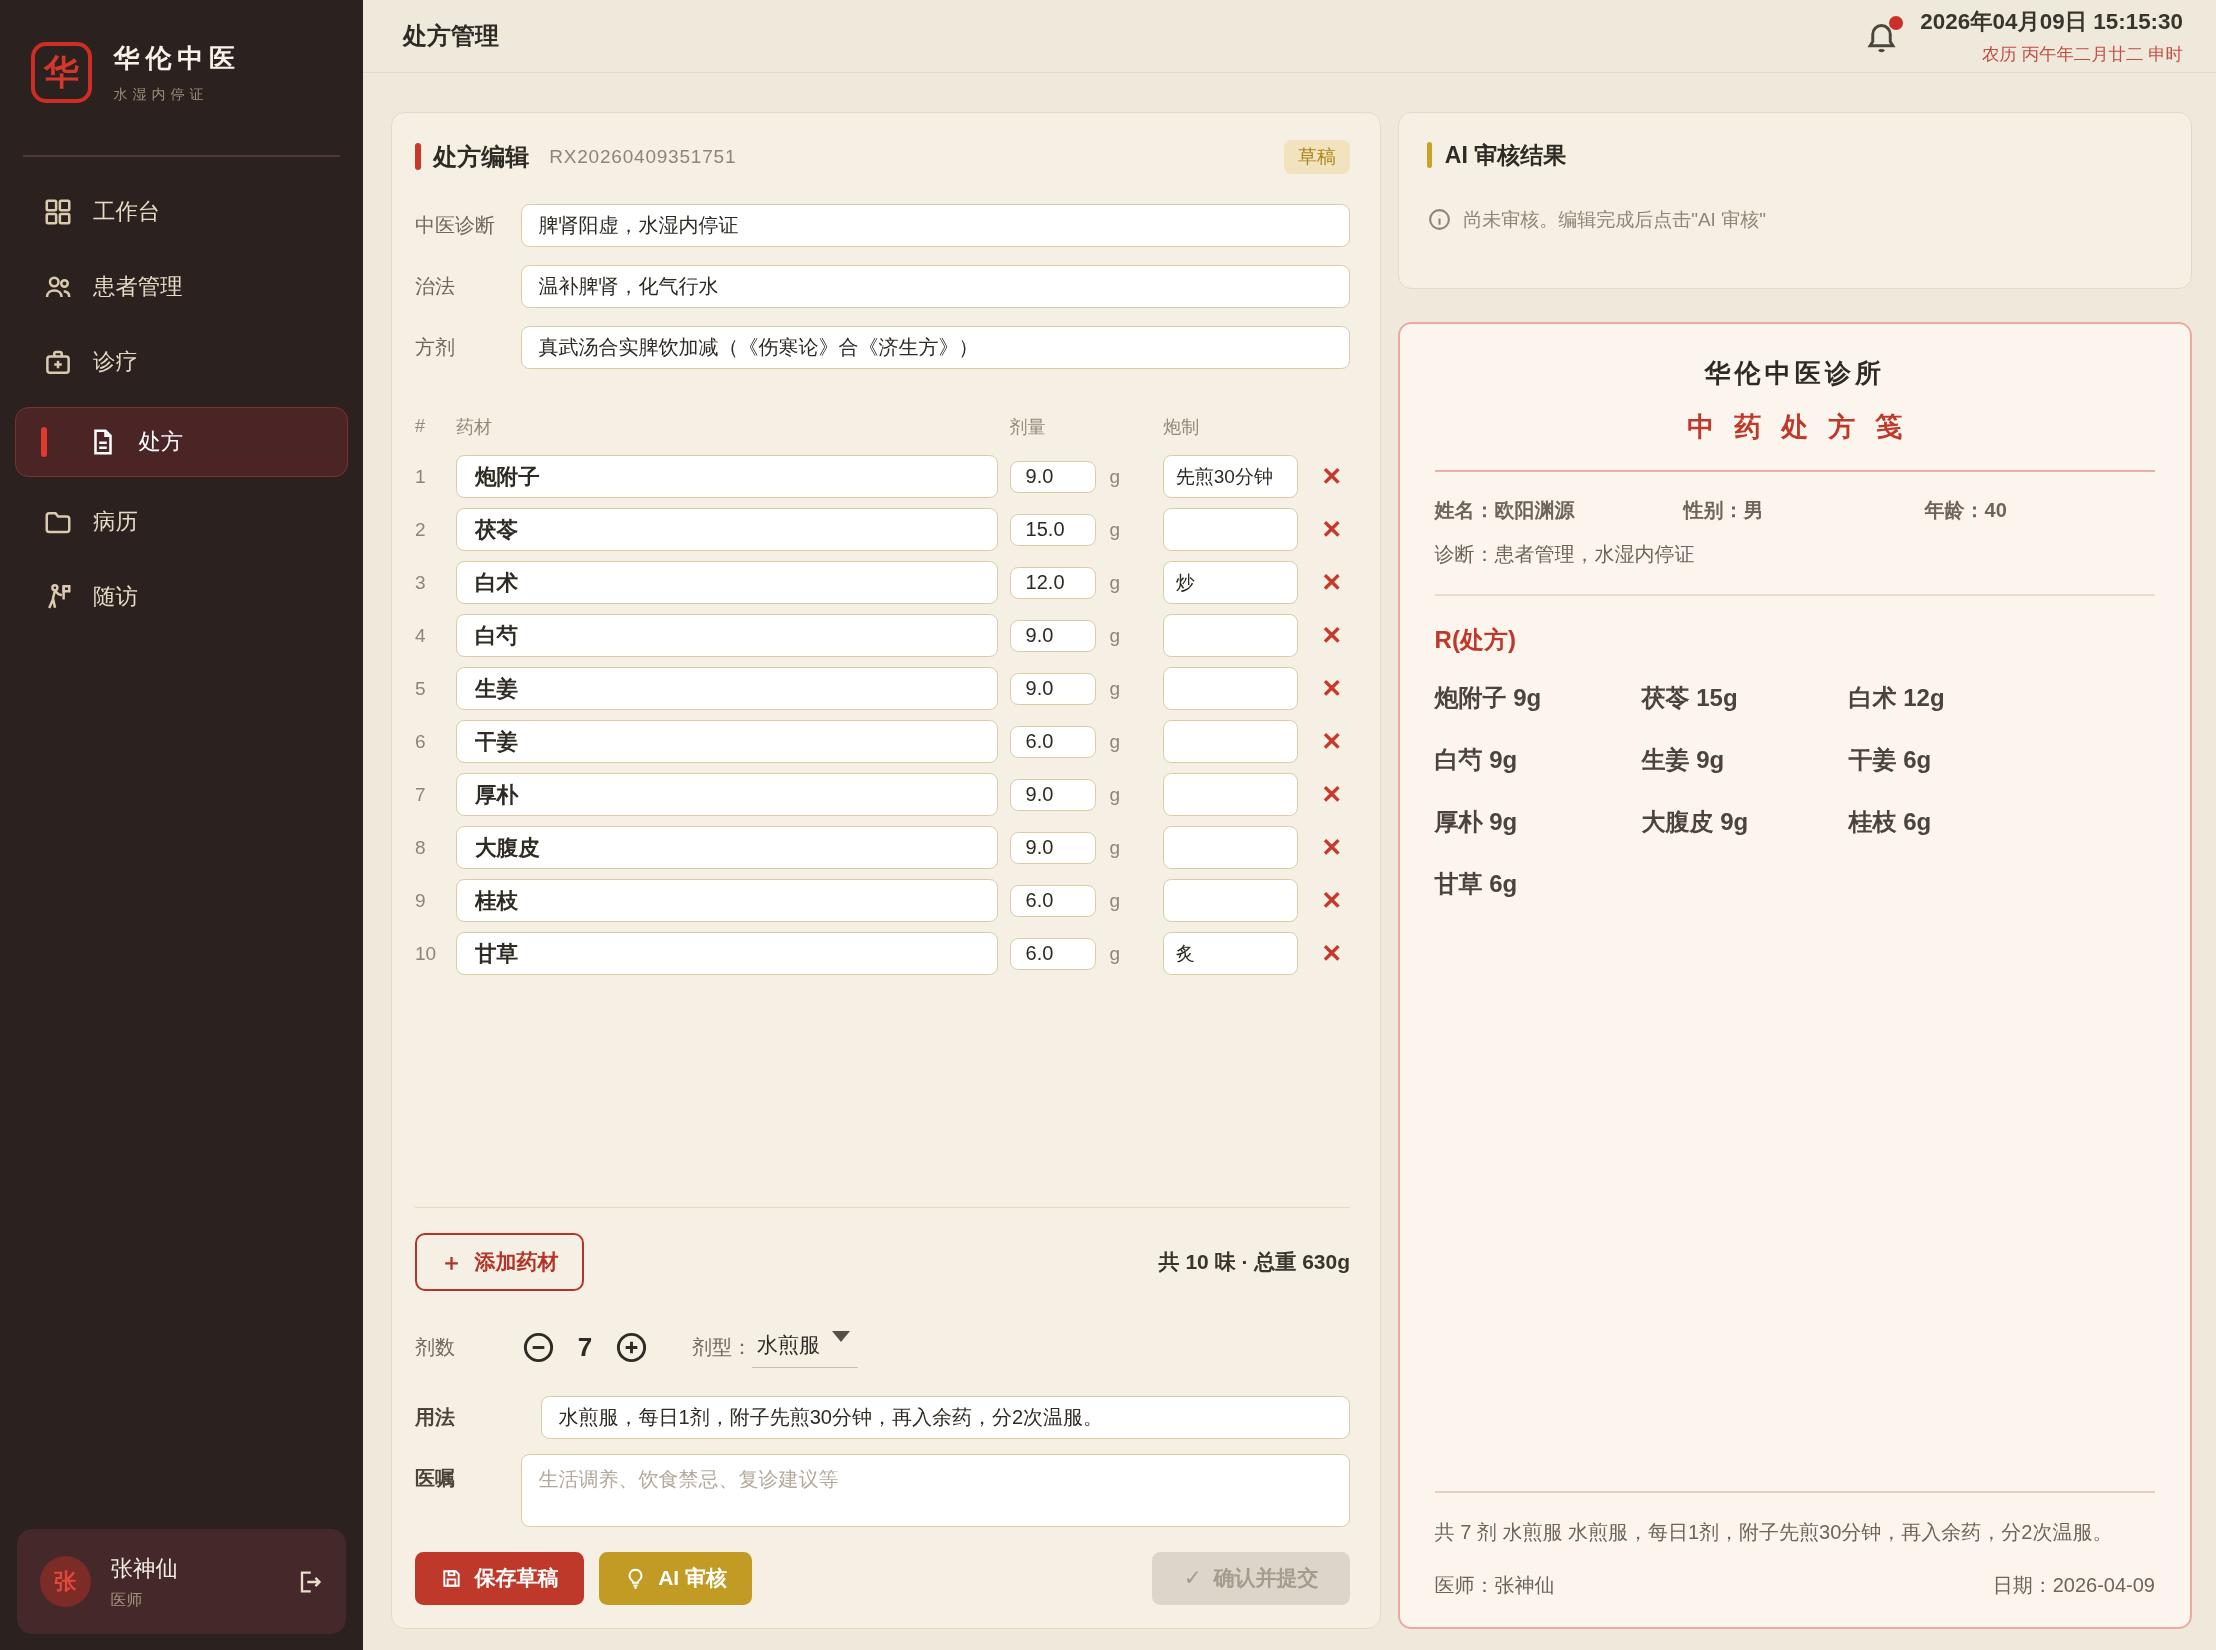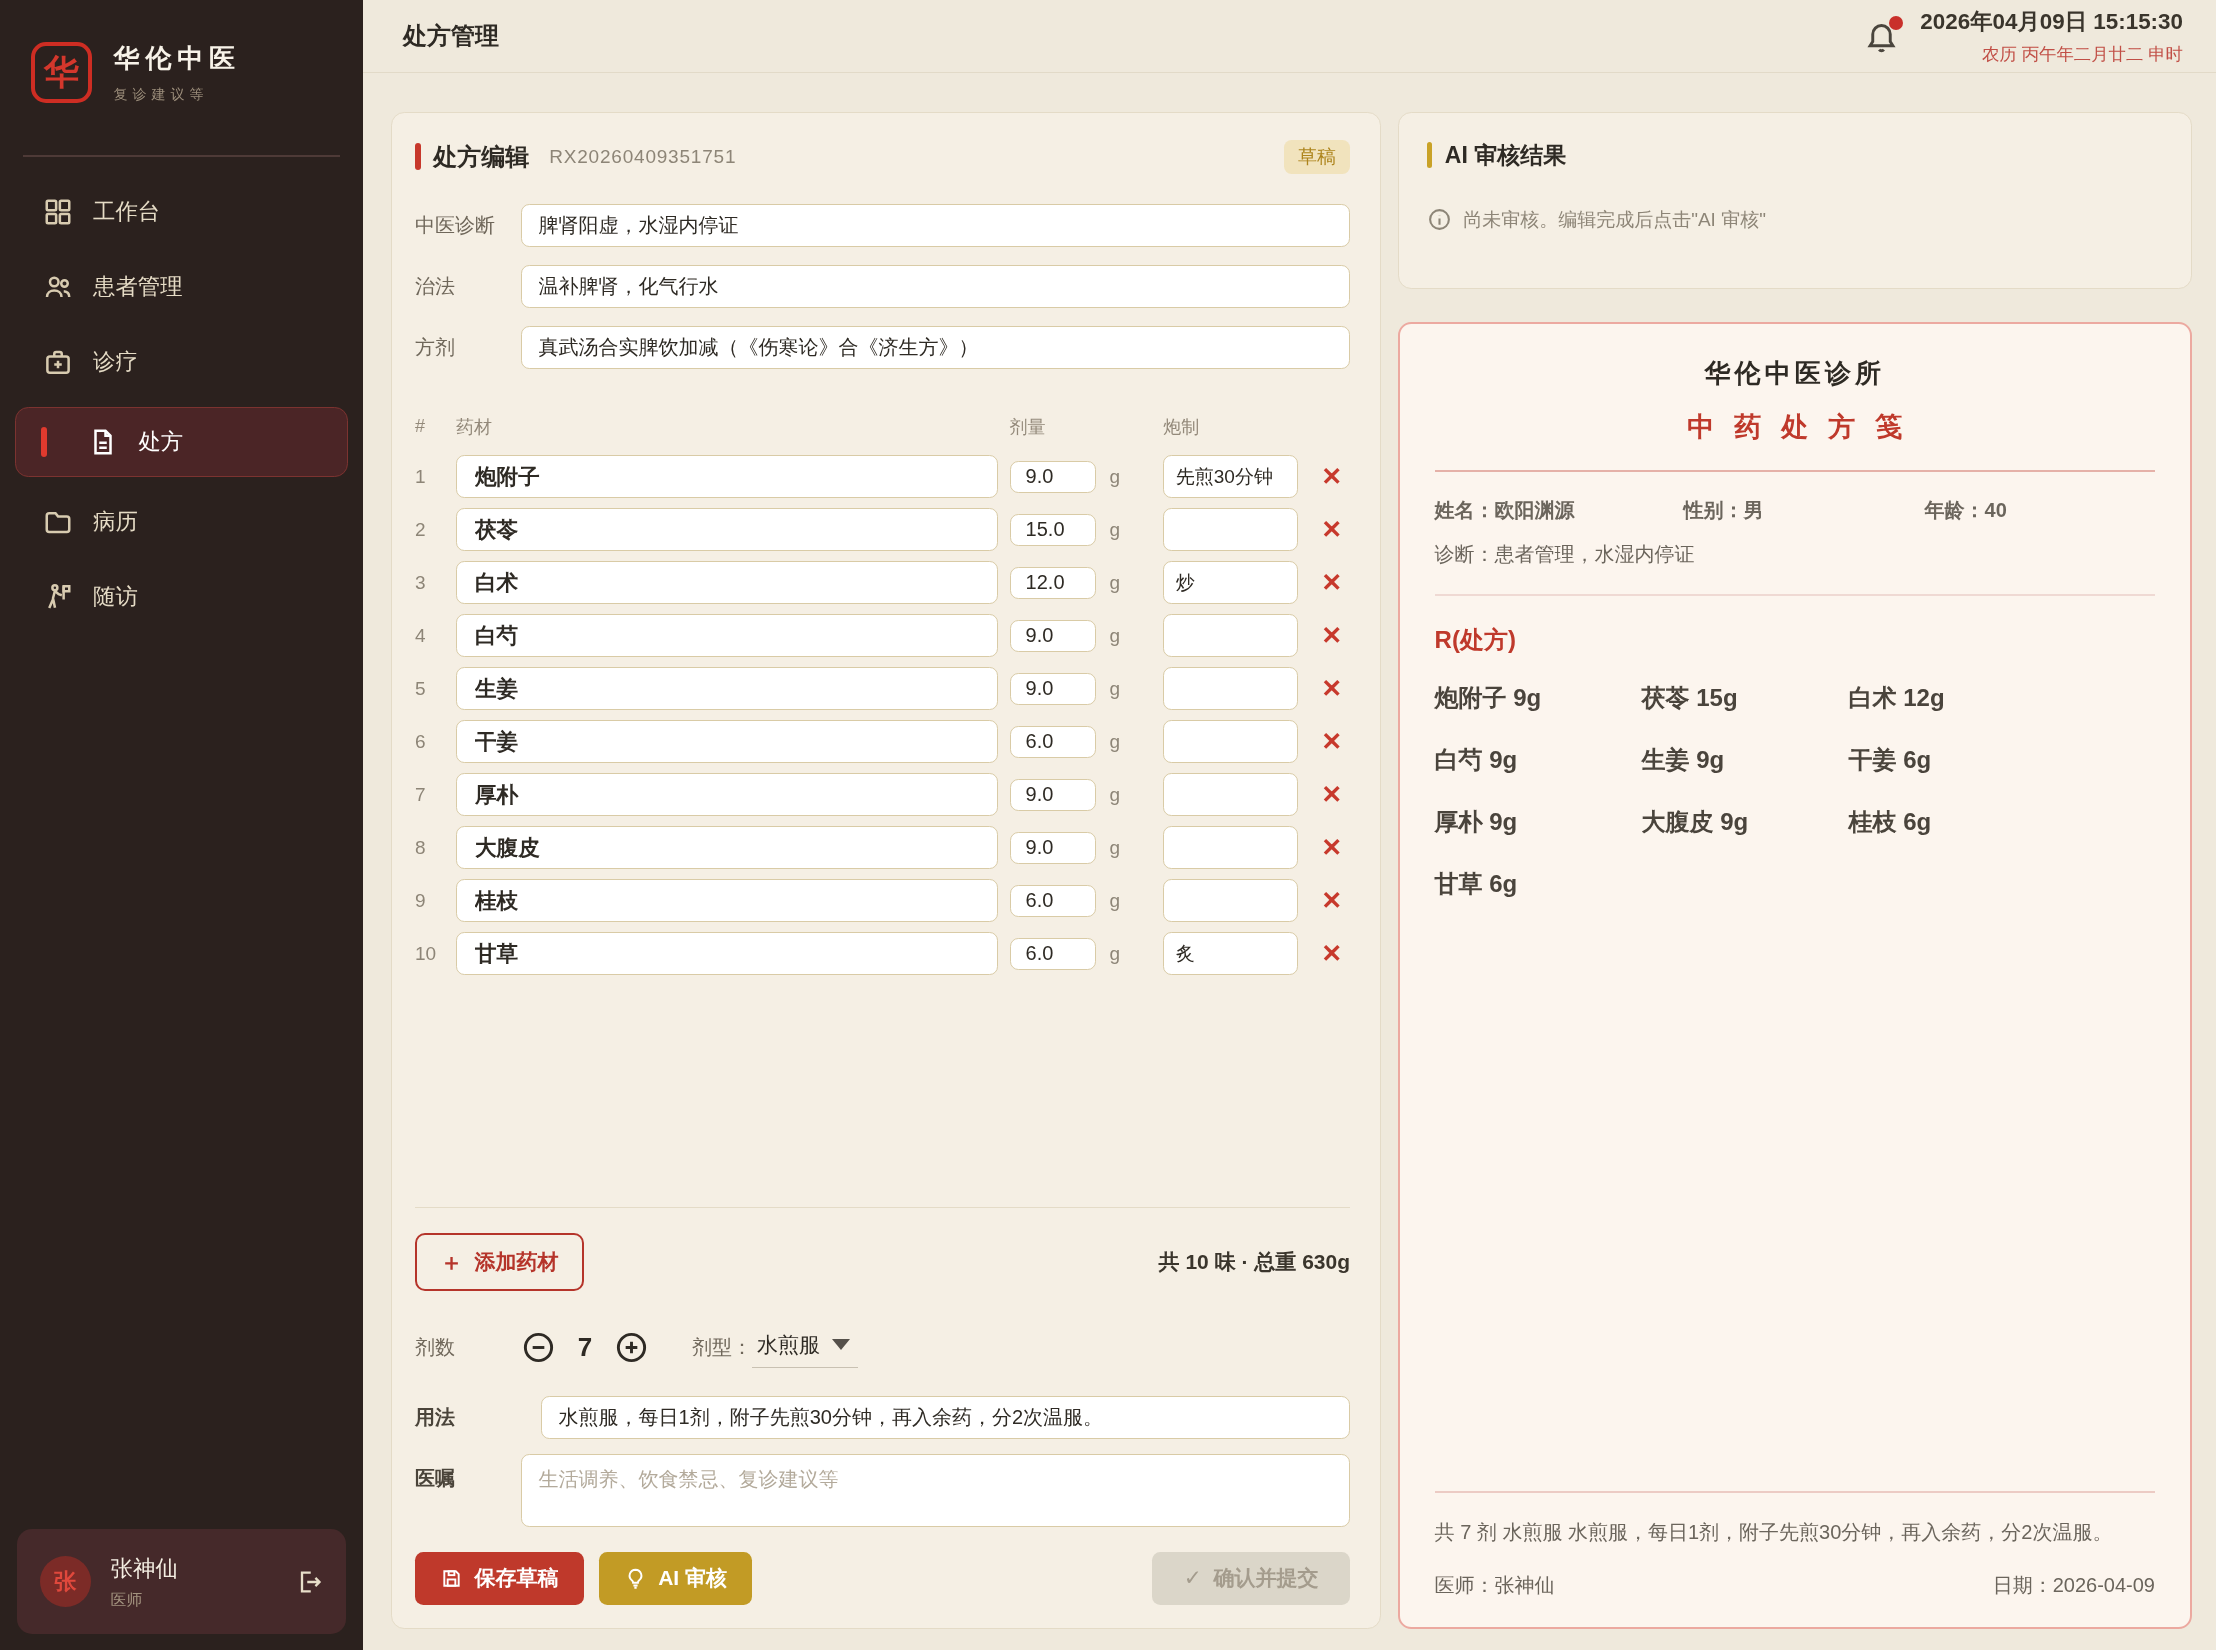--- a/index.html
+++ b/index.html
@@ -101,21 +101,21 @@
              padding:11.6px 23px; cursor:pointer; font-family:inherit; }
   .add-plus { font-size:23px; font-weight:bold; }
   .herb-summary { margin-left:auto; font-size:21px; font-weight:bold; color:#3a352c; }
 
   .dose-count-row { display:flex; align-items:center; margin-top:36px; }
   .gray-label { width:106px; flex:0 0 106px; font-size:20px; color:#6f675a; }
   .step-btn { background:none; border:none; cursor:pointer; color:#2e2a24; padding:0; }
   .step-btn svg { width:35px; height:35px; }
   .dose-num { width:58px; text-align:center; font-size:26px; font-weight:bold; }
   .form-label { margin-left:43px; font-size:20px; color:#6f675a; }
-  .form-select { display:flex; align-items:center; gap:11.6px; border-bottom:1.7px solid #c9c1b2;
+  .form-select { display:flex; gap:11.6px; border-bottom:1.7px solid #c9c1b2;
                  padding:3.3px 8.3px 8.3px 5px; cursor:pointer; }
   .form-value { font-size:21px; color:#2e2a24; }
   .caret { width:0; height:0; border-left:9px solid transparent; border-right:9px solid transparent;
            border-top:11.6px solid #55504a; }
 
   .usage-row { display:flex; align-items:center; margin-top:28px;gap:20px; }
   .bold-label { width:106px; flex:0 0 106px; font-size:20px; font-weight:bold; color:#4a443a; }
   .advice-row { display:flex; align-items:flex-start; margin-top:15px; }
   .advice-row .bold-label { padding-top:11.6px; }
   .advice-area { flex:1; height:73px; background:#fff; border:1.7px solid #d9cba6; border-radius:8.3px;
@@ -164,21 +164,21 @@
 </head>
 <body>
 
 <aside class="sidebar">
   <div class="brand">
     <div class="logo">
         <span>华</span>
       </div>
     <div>
       <div class="brand-title">华伦中医</div>
-      <div class="brand-sub">复诊建议等</div>
+      <div class="brand-sub">水湿内停证</div>
     </div>
   </div>
   <div class="side-divider"></div>
   <nav class="menu">
     <div class="menu-item">
 
       <svg viewBox="0 0 24 24" fill="none" stroke="currentColor" stroke-width="2">
           <rect x="3" y="3" width="7.5" height="7.5" rx="1"></rect>
           <rect x="13.5" y="3" width="7.5" height="7.5" rx="1"></rect>
           <rect x="3" y="13.5" width="7.5" height="7.5" rx="1"></rect>

